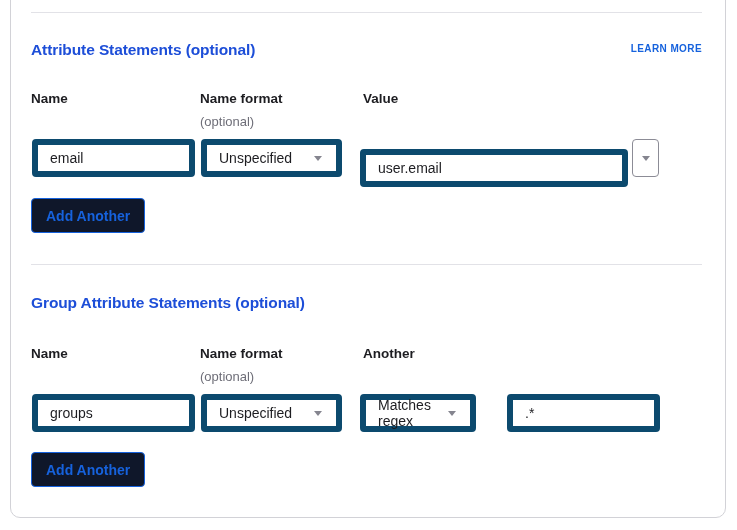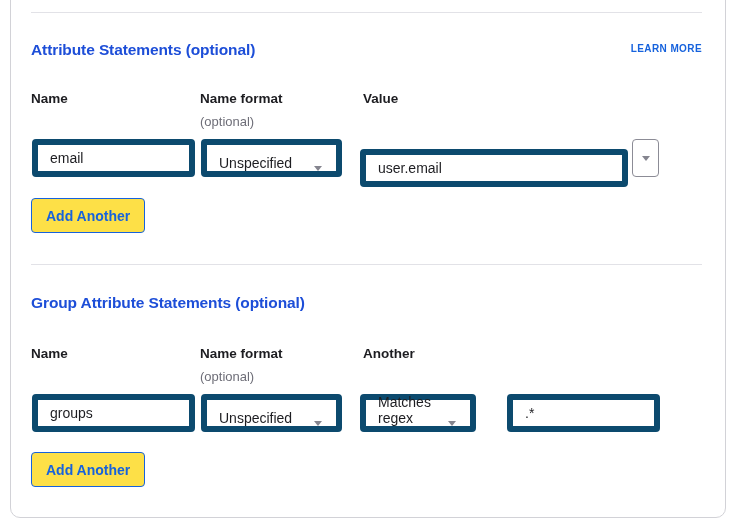--- a/index.html
+++ b/index.html
@@ -32,36 +32,36 @@
     position:absolute; font-size:13px; color:#6e6e78; white-space:nowrap;
   }
   .field {
     position:absolute; height:38px; box-sizing:border-box; background:#fff;
     border:6px solid #0c4a6e; border-radius:4px; font-size:14px; color:#1d1d21;
   }
   input.field {
     padding:0 12px; outline:none; font-family:inherit;
   }
   .select {
-    display:flex; align-items:flex-end; justify-content:space-between;
+    display:flex; align-items:center; justify-content:space-between;
     padding:0 14px 0 12px; cursor:pointer;
   }
   .caret {
     width:0; height:0; flex:0 0 auto;
     border-left:4.5px solid transparent; border-right:4.5px solid transparent;
     border-top:5.5px solid #85858f;
   }
   .arrow-btn {
     position:absolute; width:27px; height:38px; box-sizing:border-box;
     background:#fff; border:1px solid #8c8c96; border-radius:4px;
     display:flex; align-items:center; justify-content:center; cursor:pointer;
   }
   .add-btn {
     position:absolute; height:35px; box-sizing:border-box; padding:0 14px;
-    background:#fde047; border:1px solid #1662dd; border-radius:4px;
+    background:#0f172a; border:1px solid #1662dd; border-radius:4px;
     color:#1662dd; font-size:14px; font-weight:bold; font-family:inherit;
     display:inline-flex; align-items:center; cursor:pointer; white-space:nowrap;
   }
 </style>
 </head>
 <body>
 
 <div class="card"></div>
 
 <div class="divider" style="top:12px"></div>

